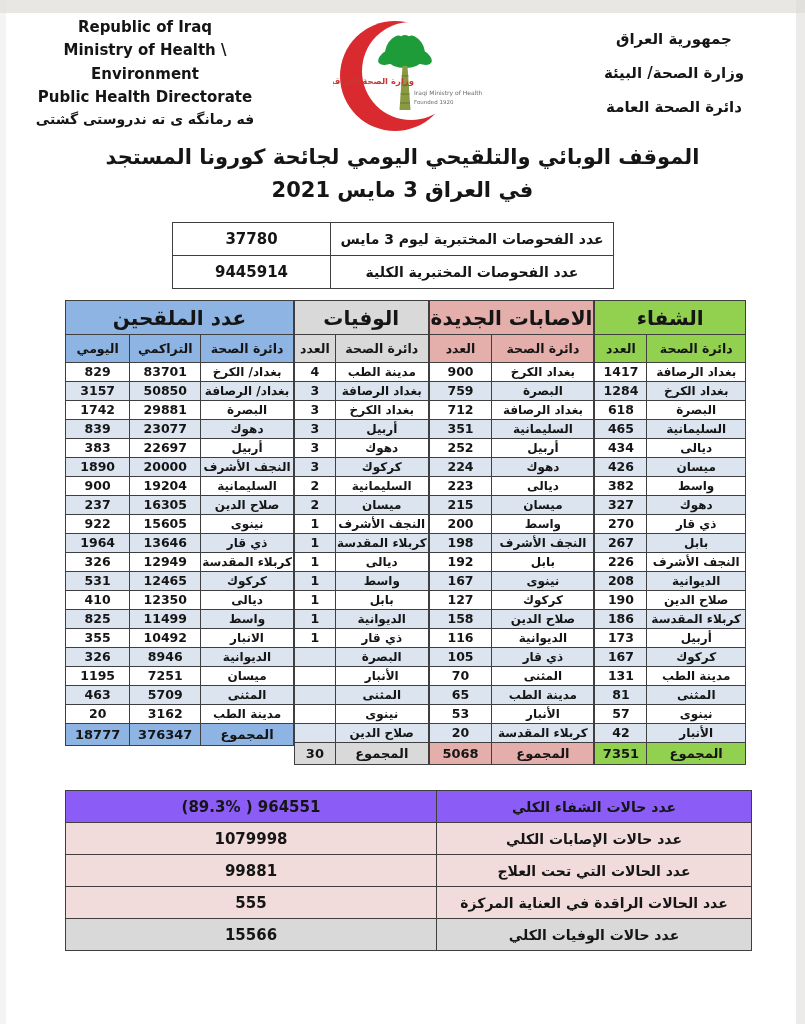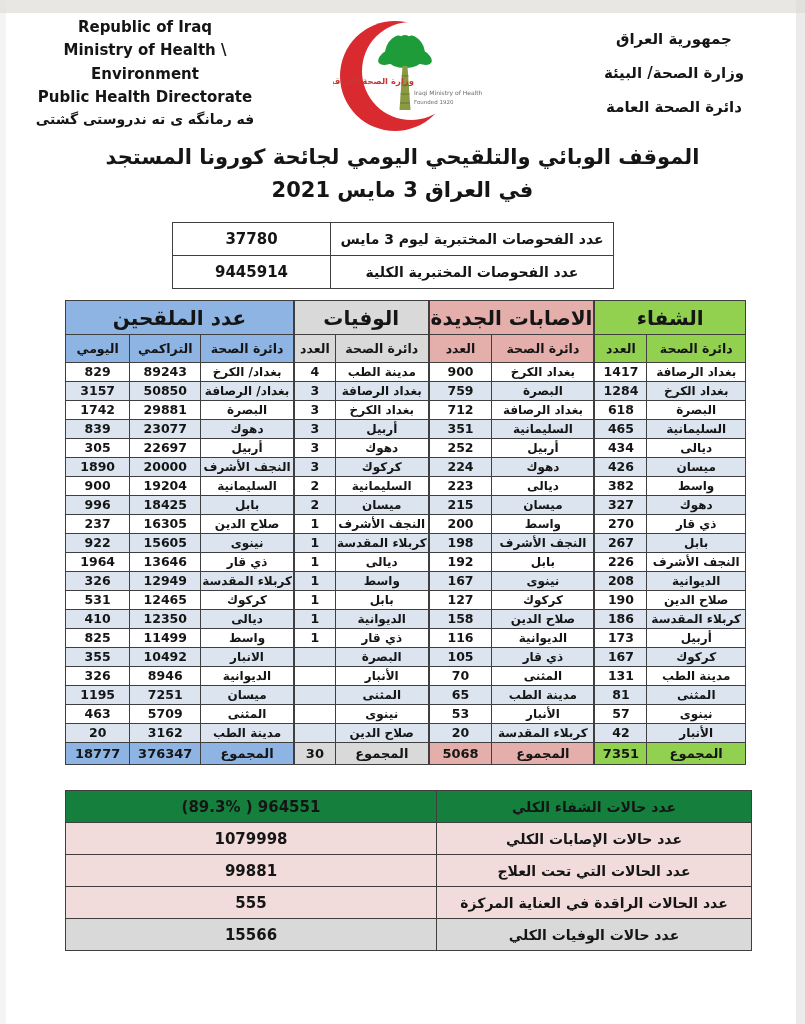--- a/index.html
+++ b/index.html
@@ -53,21 +53,21 @@
   .w-vac col:nth-child(1){width:68px;} .w-vac col:nth-child(2){width:74px;} .w-vac col:nth-child(3){width:78px;}
   .w-dth col:nth-child(1){width:45px;} .w-dth col:nth-child(2){width:87px;}
   .w-new col:nth-child(1){width:57px;} .w-new col:nth-child(2){width:87px;}
   .w-rec col:nth-child(1){width:55px;} .w-rec col:nth-child(2){width:100px;}
 
   
   .summary{position:absolute;top:790px;left:65px;border-collapse:collapse;table-layout:fixed;}
   .summary td{border:1px solid #3f3f3f;font-weight:bold;text-align:center;height:29px;}
   .summary .val{width:368px;font-size:15px;direction:ltr;}
   .summary .lbl{width:312px;font-size:14px;direction:rtl;}
-  .row-green td{background:#15803d;}
+  .row-green td{background:#8b5cf6;}
   .row-pink td{background:#f2dcdb;}
   .row-gray td{background:#d9d9d9;}
 </style>
 </head>
 <body>
 
 <div class="scan-top"></div>
 <div class="scan-right"></div>
 <div class="scan-left"></div>
 
@@ -141,57 +141,52 @@
         </tr>
       <tr class="cols">
           <th>اليومي</th>
           <th>التراكمي</th>
           <th>دائرة الصحة</th>
         </tr>
     </thead>
     <tbody>
         <tr>
           <td>829</td>
-          <td>89243</td>
+          <td>83701</td>
           <td>بغداد/ الكرخ</td>
         </tr>
         <tr>
           <td>3157</td>
           <td>50850</td>
           <td>بغداد/ الرصافة</td>
         </tr>
         <tr>
           <td>1742</td>
           <td>29881</td>
           <td>البصرة</td>
         </tr>
         <tr>
           <td>839</td>
           <td>23077</td>
           <td>دهوك</td>
         </tr>
         <tr>
-          <td>305</td>
+          <td>383</td>
           <td>22697</td>
           <td>أربيل</td>
         </tr>
         <tr>
           <td>1890</td>
           <td>20000</td>
           <td>النجف الأشرف</td>
         </tr>
         <tr>
           <td>900</td>
           <td>19204</td>
           <td>السليمانية</td>
-        </tr>
-        <tr>
-          <td>996</td>
-          <td>18425</td>
-          <td>بابل</td>
         </tr>
         <tr>
           <td>237</td>
           <td>16305</td>
           <td>صلاح الدين</td>
         </tr>
         <tr>
           <td>922</td>
           <td>15605</td>
           <td>نينوى</td>

